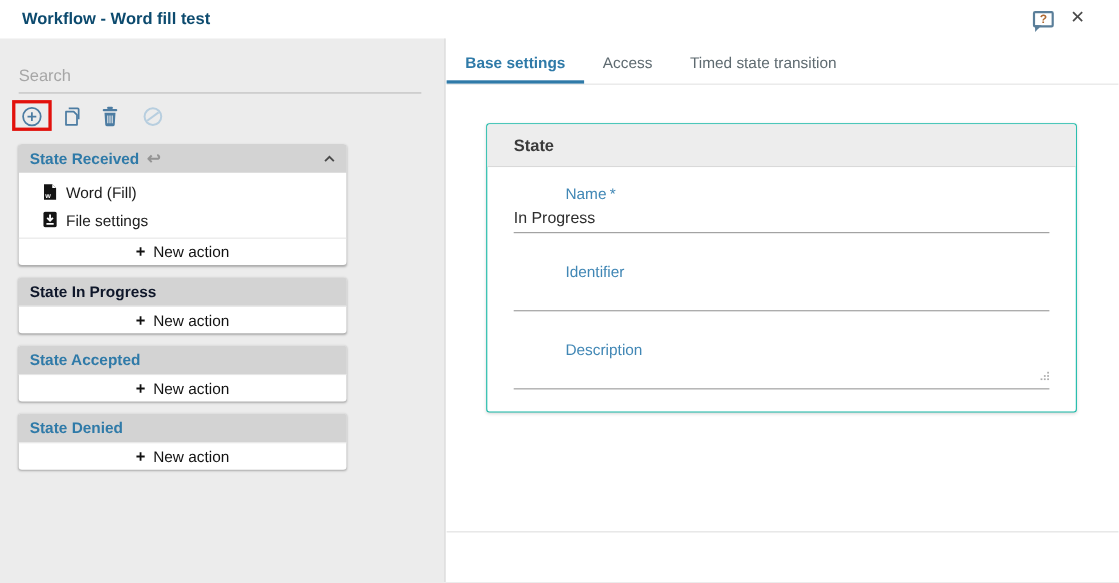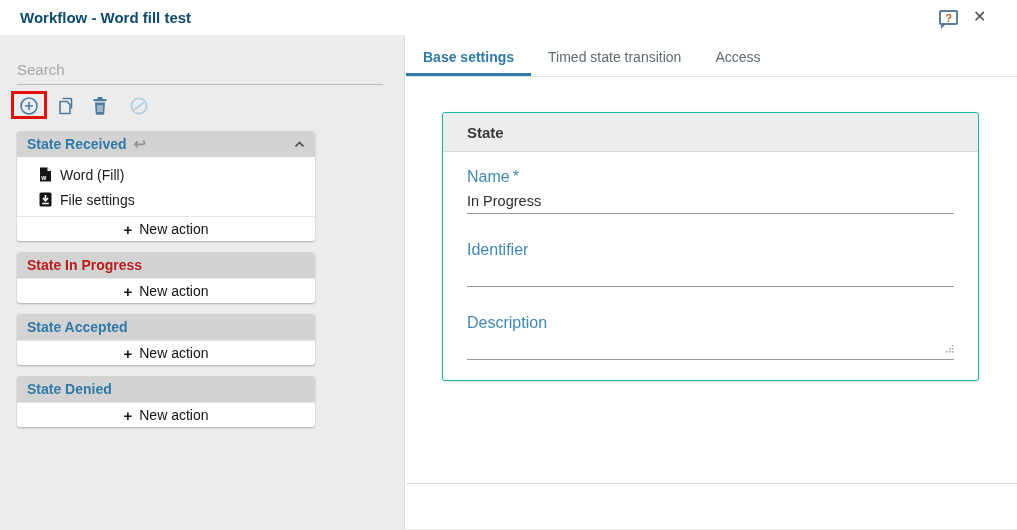--- a/index.html
+++ b/index.html
@@ -33,21 +33,21 @@
   .tool.add { left:19px; } .tool.copy { left:56px; } .tool.del { left:91px; }
   .tool.block { left:129px; cursor:default; }
   .highlight-box { position:absolute; left:11px; top:-2px; width:36px; height:28px;
     border:3px solid #e2110c; pointer-events:none; }
 
   .panels { position:absolute; left:17px; top:96px; width:298px; }
   .panel { background:#fff; border-radius:3px; box-shadow:0 1px 2px rgba(0,0,0,.28); margin-bottom:11px; }
   .panel-header { height:26px; background:#d3d3d3; border-radius:3px 3px 0 0;
     display:flex; align-items:center; padding:0 10px; cursor:pointer; }
   .panel-title { font-size:14px; font-weight:bold; color:#2f7aa8; }
-  .panel-title.selected { color:#b91c1c; }
+  .panel-title.selected { color:#0f172a; }
   .undo-glyph { font-size:15px; color:#949494; margin-left:7px; font-weight:bold; }
   .collapse { margin-left:auto; display:flex; align-items:center; cursor:pointer; }
   .panel-items { padding:5px 0 4px 0; }
   .action-item { display:flex; align-items:center; height:25px; padding-left:22px;
     font-size:14px; color:#1b1b1b; cursor:pointer; }
   .action-item svg { margin-right:8px; flex:none; }
   .new-action { border-top:1px solid #e6e6e6; height:25px; display:flex; align-items:center;
     justify-content:center; font-size:14px; color:#121212; cursor:pointer; }
   .plus-glyph { font-weight:bold; font-size:15px; margin-right:7px; color:#111; }
 
@@ -60,21 +60,21 @@
   .tab.active { color:#2f7aa8; font-weight:bold; border-bottom-color:#2f7aa8; }
 
   .card { position:absolute; left:36px; top:77px; width:537px; background:#fff;
     border:1px solid #14b8a6; border-radius:3px; box-shadow:0 1px 3px rgba(0,0,0,.15); }
   .card-header { height:39px; background:#ededed; border-bottom:1px solid #d6d6d6;
     display:flex; align-items:center; padding:0 24px; border-radius:3px 3px 0 0; }
   .card-title { font-size:15px; font-weight:bold; color:#3a3a3a; }
   .card-body { padding:16px 24px 20px 24px; }
   .field { margin-bottom:27px; position:relative; }
   .field:last-child { margin-bottom:0; }
-  .field-label { font-size:16px; color:#4187b5; }
+  .field-label { font-size:14px; color:#4187b5;margin-left:47px; }
   .req { color:#4187b5; margin-left:3px; }
   .field-value { margin-top:4px; height:24px; font-size:14.5px; color:#2e2e2e;
     border-bottom:1px solid #999; cursor:text; line-height:22px; }
   .field-value.select { cursor:pointer; }
   .chev-down { position:absolute; right:2px; bottom:8px; }
   .grip { position:absolute; right:0px; bottom:3px; }
 
   .footer { position:absolute; left:0; right:0; bottom:0; height:47px; border-top:1px solid #dfdfdf; }
   .save-btn { position:absolute; right:24px; top:12px; height:23px; padding:0 12px 0 9px;
     background:#7e8e9a; border:none; color:#fff; font-family:"Liberation Sans",sans-serif;
@@ -196,22 +196,22 @@
       </div>
     </div>
 
   </div>
 </div>
 
 <div class="main">
 
   <div class="tabbar">
     <div class="tab active">Base settings</div>
+    <div class="tab">Access</div>
     <div class="tab">Timed state transition</div>
-    <div class="tab">Access</div>
   </div>
 
   <div class="card">
     <div class="card-header">
       <span class="card-title">State</span>
     </div>
     <div class="card-body">
 
       <div class="field">
         <div class="field-label">

